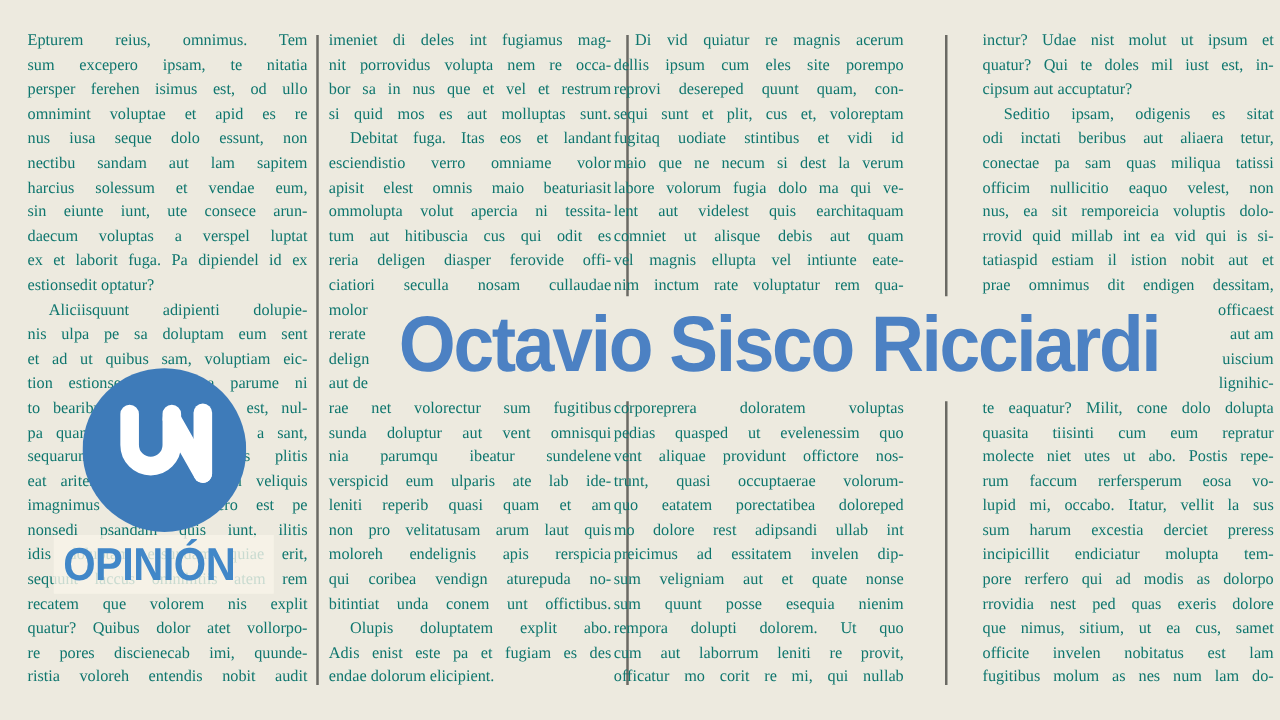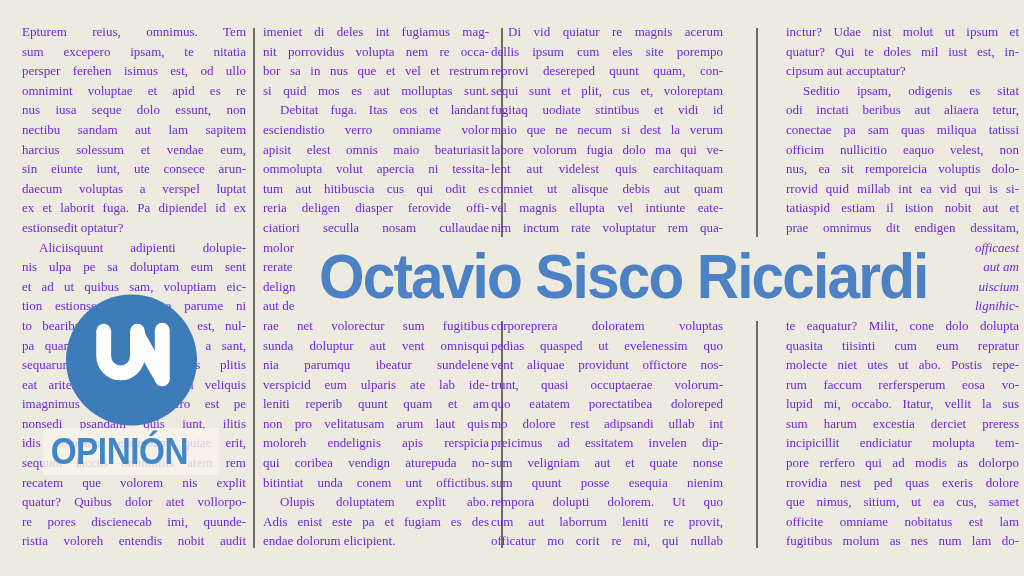--- a/index.html
+++ b/index.html
@@ -3,31 +3,31 @@
 <meta charset="utf-8">
 <style>
   html,body{margin:0;padding:0;background:#d8d5ca;}
   #page{
     position:relative;width:1024px;height:576px;overflow:hidden;
     background:#EDEADF;
     font-family:"Liberation Serif", serif;
   }
   .col{
     position:absolute;top:22px;
-    color:#6d28d9;
+    color:#0f766e;
     font-size:13px;line-height:19.6px;
     z-index:1;
   }
   #col1{left:22px;width:224px;}
   #col2{left:263px;width:226px;}
   #col3{left:491px;width:232px;}
   #col4{left:786px;width:233px;}
   .ln{height:19.6px;text-align:justify;text-align-last:justify;overflow:visible;}
   .ln.noj{text-align:right;text-align-last:left;}
-  .ln.rgt{text-align:right;text-align-last:right;font-style:italic;}
+  .ln.rgt{text-align:right;text-align-last:right;}
   .ln.ind{text-indent:17px;}
   .sep{position:absolute;width:2px;background:#6B6A64;z-index:0;}
   #sep1{left:253px;top:28px;height:520px;}
   #sep2a{left:501px;top:28px;height:209px;}
   #sep2b{left:501px;top:321px;height:227px;}
   #sep3a{left:756px;top:28px;height:209px;}
   #sep3b{left:756px;top:321px;height:227px;}
   #headline{
     position:absolute;left:319px;top:246px;z-index:4;
     font-family:"Liberation Sans", sans-serif;font-weight:bold;
@@ -102,21 +102,21 @@
       <div class="ln">reria deligen diasper ferovide offi-</div>
       <div class="ln">ciatiori seculla nosam cullaudae</div>
       <div class="ln noj">molor</div>
       <div class="ln noj">rerate</div>
       <div class="ln noj">delign</div>
       <div class="ln noj">aut de</div>
       <div class="ln">rae net volorectur sum fugitibus</div>
       <div class="ln">sunda doluptur aut vent omnisqui</div>
       <div class="ln">nia parumqu ibeatur sundelene</div>
       <div class="ln">verspicid eum ulparis ate lab ide-</div>
-      <div class="ln">leniti reperib quunt quam et am</div>
+      <div class="ln">leniti reperib quasi quam et am</div>
       <div class="ln">non pro velitatusam arum laut quis</div>
       <div class="ln">moloreh endelignis apis rerspicia</div>
       <div class="ln">qui coribea vendign aturepuda no-</div>
       <div class="ln">bitintiat unda conem unt offictibus.</div>
       <div class="ln ind">Olupis doluptatem explit abo.</div>
       <div class="ln">Adis enist este pa et fugiam es des</div>
       <div class="ln noj">endae dolorum elicipient.</div>
     </div>
   <div class="col" id="col3">
       <div class="ln ind">Di vid quiatur re magnis acerum</div>
@@ -166,21 +166,21 @@
       <div class="ln">te eaquatur? Milit, cone dolo dolupta</div>
       <div class="ln">quasita tiisinti cum eum repratur</div>
       <div class="ln">molecte niet utes ut abo. Postis repe-</div>
       <div class="ln">rum faccum rerfersperum eosa vo-</div>
       <div class="ln">lupid mi, occabo. Itatur, vellit la sus</div>
       <div class="ln">sum harum excestia derciet preress</div>
       <div class="ln">incipicillit endiciatur molupta tem-</div>
       <div class="ln">pore rerfero qui ad modis as dolorpo</div>
       <div class="ln">rrovidia nest ped quas exeris dolore</div>
       <div class="ln">que nimus, sitium, ut ea cus, samet</div>
-      <div class="ln">officite omniame nobitatus est lam</div>
+      <div class="ln">officite invelen nobitatus est lam</div>
       <div class="ln">fugitibus molum as nes num lam do-</div>
     </div>
 
   <div id="headline">Octavio Sisco Ricciardi</div>
 
   <div id="logo">
     <svg viewBox="0 0 132 132" role="img" aria-label="UN">
       <circle cx="66" cy="66" r="66" fill="#3E7BB9"></circle>
       <path d="M 38 37 V 62 A 17 17 0 0 0 72 62 V 37" stroke="#FFFFFF" stroke-width="15" fill="none" stroke-linecap="round"></path>
       <path d="M 72 41 L 97 85" stroke="#FFFFFF" stroke-width="15" fill="none" stroke-linecap="round"></path>

